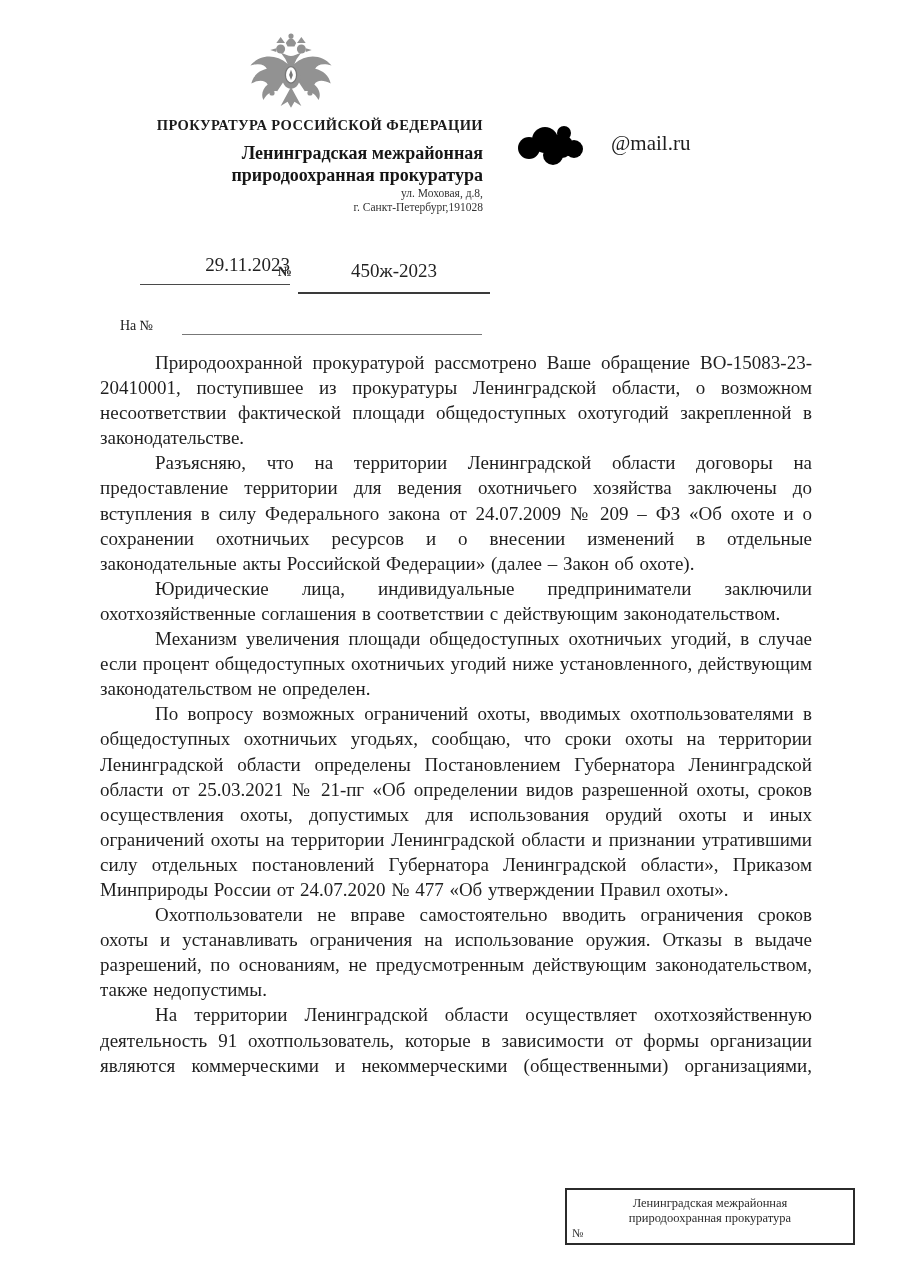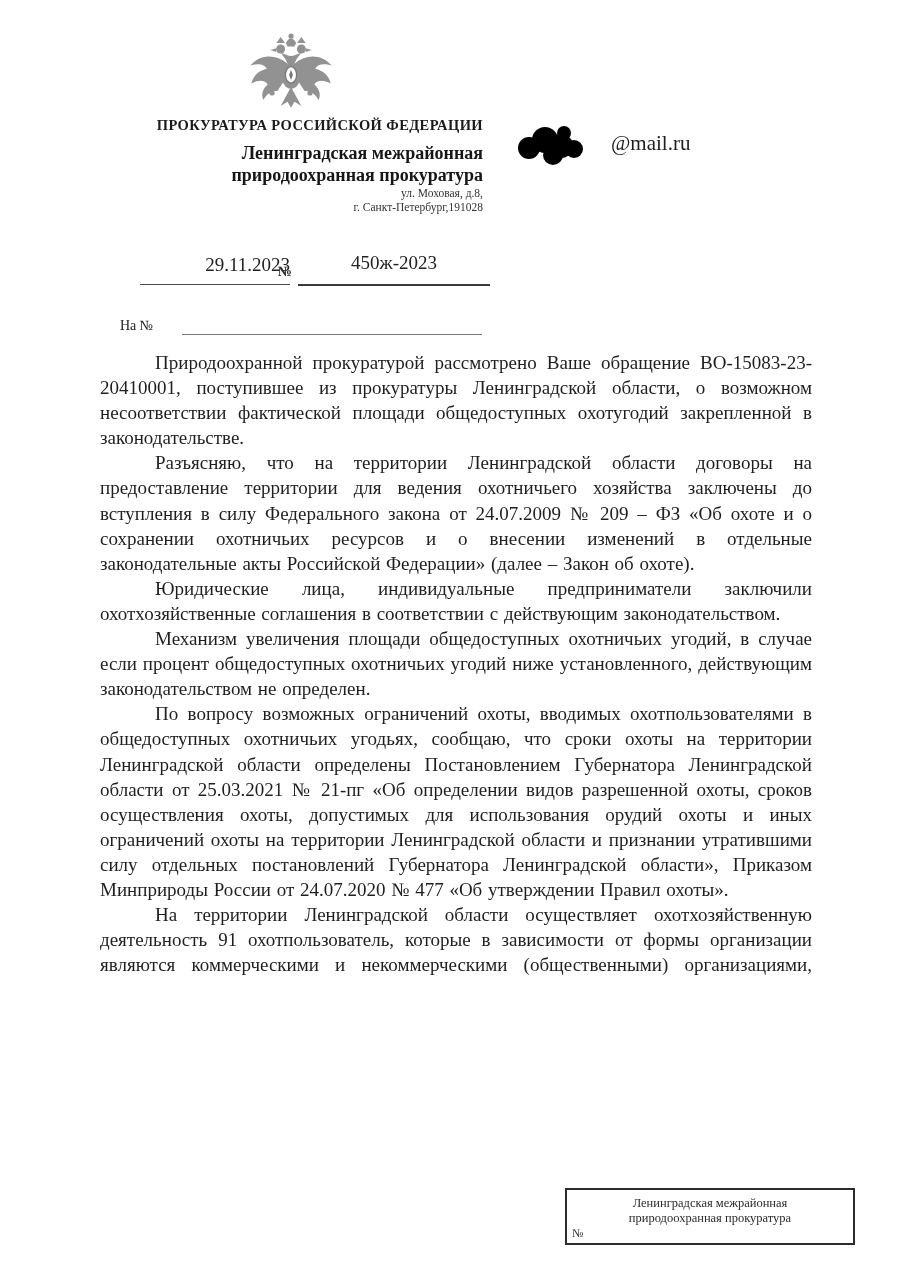--- a/index.html
+++ b/index.html
@@ -18,21 +18,21 @@
   .recipient { position:absolute; left:515px; top:110px; width:370px; }
   .recipient-name { font-size:17.5px; color:#1e1e1e; }
   .email-line { margin-top:10px; display:flex; align-items:center; height:46px; }
   .email-text { font-size:21px; color:#1e1e1e; margin-left:-4px; }
 
   
   .ref-row { position:absolute; left:130px; top:252px; width:420px; }
   .ref-date { position:absolute; left:10px; top:2px; width:150px; text-align:right;
               font-size:19px; padding-bottom:8px; border-bottom:1.6px solid #4a4a4a; }
   .ref-no-label { position:absolute; left:148px; top:12px; font-size:14px; font-weight:bold; color:#2a2a2a; }
-  .ref-number { position:absolute; left:168px; top:0; width:192px; font-size:19px; text-align:center;
+  .ref-number { position:absolute; left:168px; top:8px; width:192px; font-size:19px; text-align:center;
                 padding-bottom:10px; border-bottom:2.2px solid #3a3a3a; }
   .na-row { position:absolute; left:120px; top:316px; width:380px; }
   .na-label { font-size:14px; font-weight:normal; color:#222; }
   .na-line { position:absolute; left:62px; top:18px; width:300px; border-bottom:1.2px solid #777; }
 
   
   .body-text { position:absolute; left:100px; top:350px; width:712px; }
   .body-text p { font-size:19px; line-height:25.1px; text-align:justify; text-indent:55px;
                  color:#1f1f1f; word-spacing:1px; }
   .body-text p.cont { text-align-last:justify; }
@@ -113,20 +113,21 @@
 
       <p>Разъясняю, что на территории Ленинградской области договоры на предоставление территории для ведения охотничьего хозяйства заключены до вступления в силу Федерального закона от 24.07.2009 № 209 – ФЗ «Об охоте и о сохранении охотничьих ресурсов и о внесении изменений в отдельные законодательные акты Российской Федерации» (далее – Закон об охоте).</p>
 
 
       <p>Юридические лица, индивидуальные предприниматели заключили охотхозяйственные соглашения в соответствии с действующим законодательством.</p>
 
       <p>Механизм увеличения площади общедоступных охотничьих угодий, в случае если процент общедоступных охотничьих угодий ниже установленного, действующим законодательством не определен.</p>
 
       <p>По вопросу возможных ограничений охоты, вводимых охотпользователями в общедоступных охотничьих угодьях, сообщаю, что сроки охоты на территории Ленинградской области определены Постановлением Губернатора Ленинградской области от 25.03.2021 № 21-пг «Об определении видов разрешенной охоты, сроков осуществления охоты, допустимых для использования орудий охоты и иных ограничений охоты на территории Ленинградской области и признании утратившими силу отдельных постановлений Губернатора Ленинградской области», Приказом Минприроды России от 24.07.2020 № 477 «Об утверждении Правил охоты».</p>
 
+      <p>Охотпользователи не вправе самостоятельно вводить ограничения сроков охоты и устанавливать ограничения на использование оружия. Отказы в выдаче разрешений, по основаниям, не предусмотренным действующим законодательством, также недопустимы.</p>
 
       <p class="cont">На территории Ленинградской области осуществляет охотхозяйственную деятельность 91 охотпользователь, которые в зависимости от формы организации являются коммерческими и некоммерческими (общественными) организациями,</p>
     </div>
 
   <div class="stamp">
     <div class="stamp-text">
       <div>Ленинградская межрайонная</div>
       <div>природоохранная прокуратура</div>
     </div>
     <div class="stamp-no">№</div>

